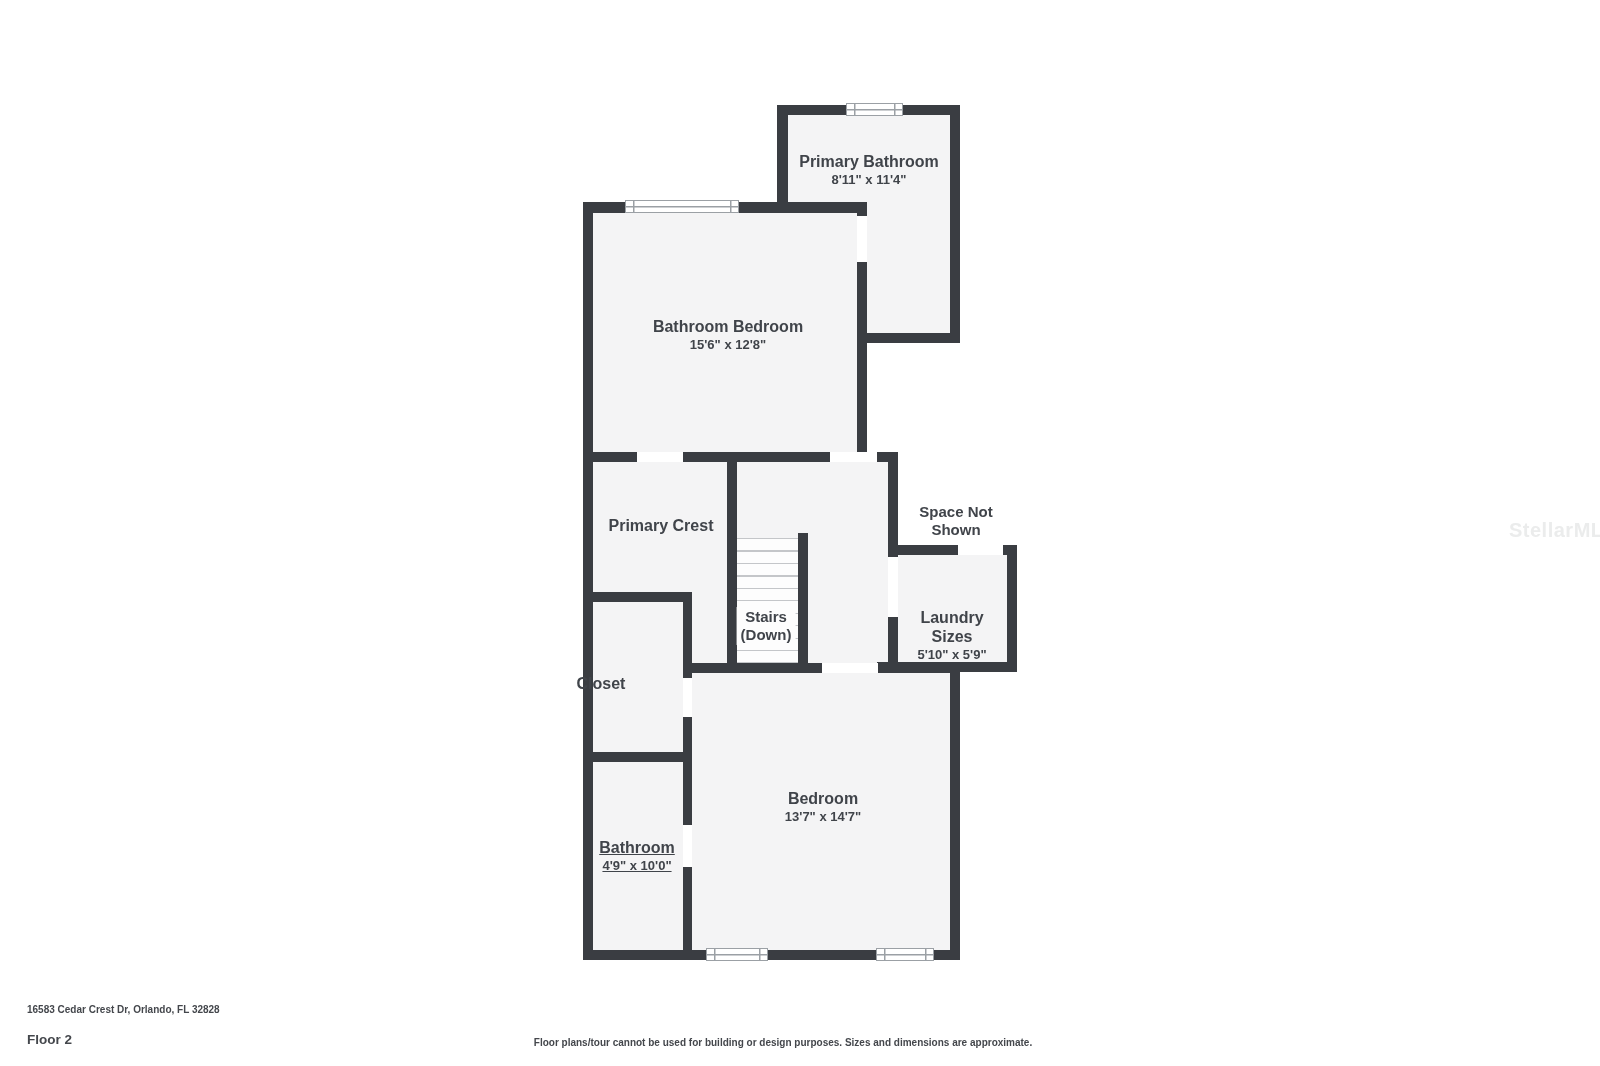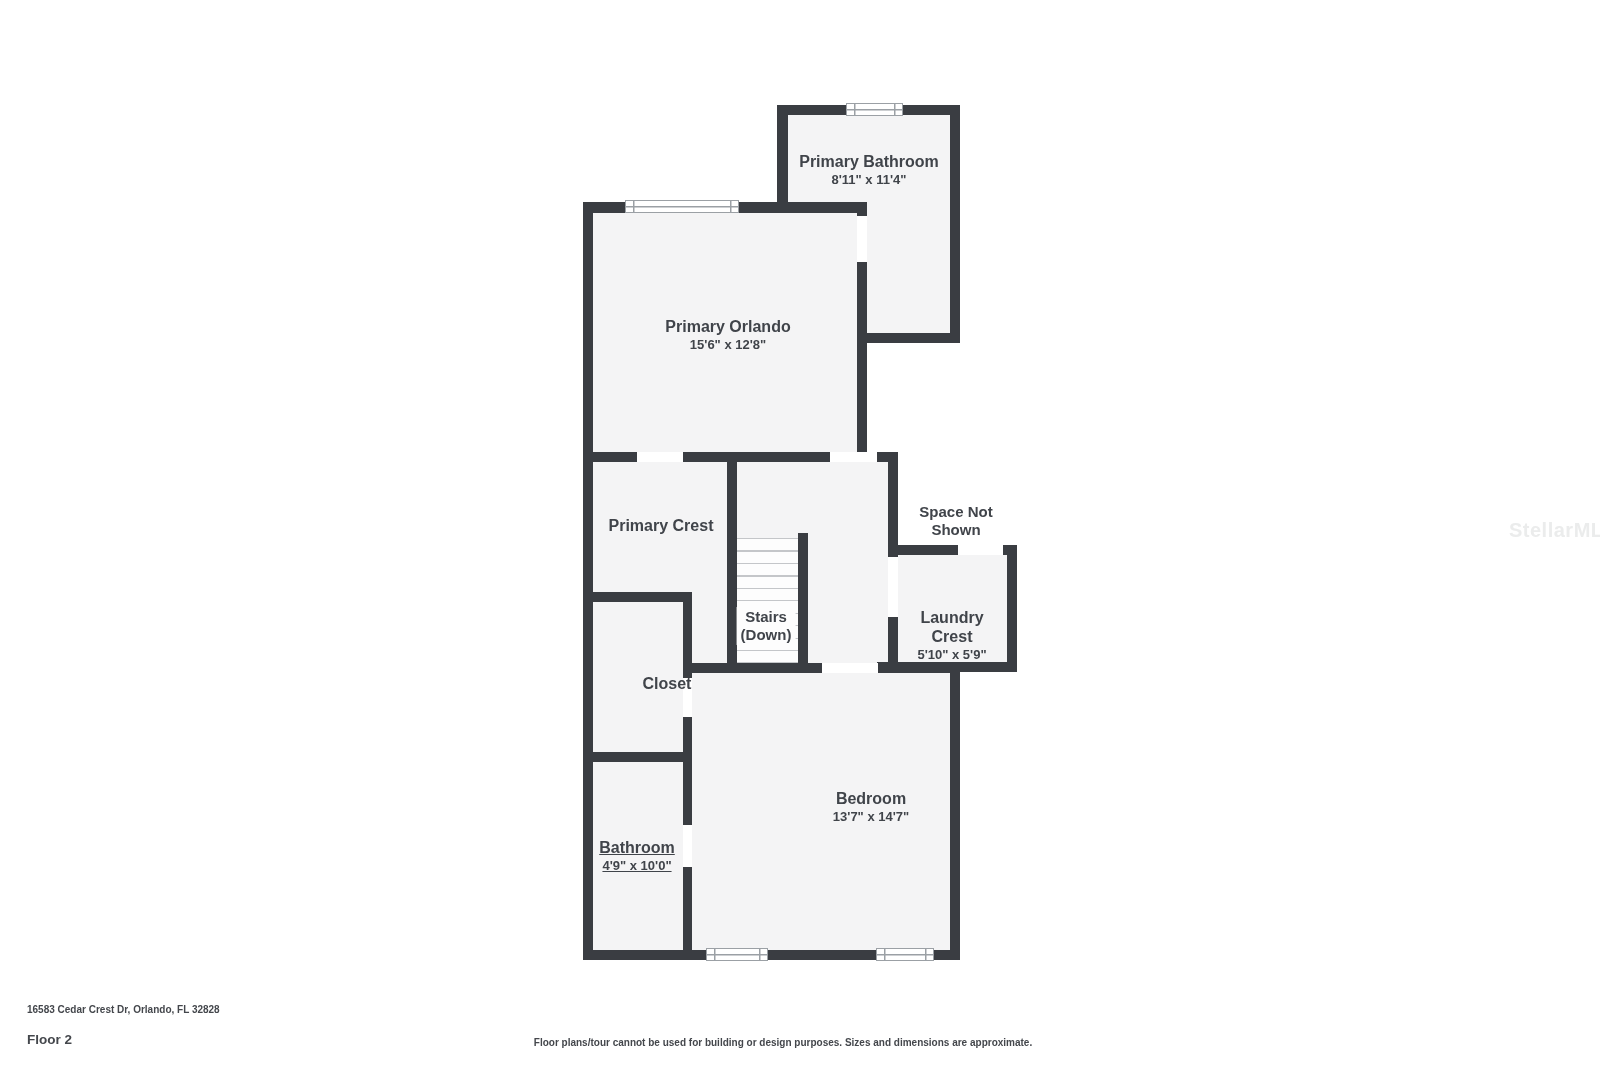--- a/index.html
+++ b/index.html
@@ -82,49 +82,49 @@
   <div class="window" style="left:625px;top:200px;width:114px;height:13px;"></div>
   <div class="window" style="left:706px;top:948px;width:62px;height:13px;"></div>
   <div class="window" style="left:876px;top:948px;width:58px;height:13px;"></div>
 
   <div class="label" style="left:869px;top:170px;">
     <div class="room-name">Primary Bathroom</div>
     <div class="room-dims">8'11" x 11'4"</div>
   </div>
 
   <div class="label" style="left:728px;top:335px;">
-    <div class="room-name">Primary Orlando</div>
+    <div class="room-name">Bathroom Bedroom</div>
     <div class="room-dims">15'6" x 12'8"</div>
   </div>
 
   <div class="label" style="left:661px;top:525px;">
     <div class="room-name">Primary Crest</div>
   </div>
 
   <div class="label stairs-label" style="left:766px;top:598px;">
     <div class="room-name sm">Stairs</div>
     <div class="room-name sm">(Down)</div>
   </div>
 
   <div class="label" style="left:956px;top:521px;">
     <div class="room-name sm">Space Not</div>
     <div class="room-name sm">Shown</div>
   </div>
 
   <div class="label" style="left:952px;top:635px;">
     <div class="room-name">Laundry</div>
-    <div class="room-name">Crest</div>
+    <div class="room-name">Sizes</div>
     <div class="room-dims">5'10" x 5'9"</div>
   </div>
 
-  <div class="label" style="left:667px;top:683px;">
+  <div class="label" style="left:601px;top:683px;">
     <div class="room-name">Closet</div>
   </div>
 
-  <div class="label" style="left:823px;top:807px;margin-left:48px;">
+  <div class="label" style="left:823px;top:807px;">
     <div class="room-name">Bedroom</div>
     <div class="room-dims">13'7" x 14'7"</div>
   </div>
 
   <div class="label" style="left:637px;top:856px;text-decoration:underline;">
     <div class="room-name">Bathroom</div>
     <div class="room-dims">4'9" x 10'0"</div>
   </div>
 
   <div class="footer-text address">16583 Cedar Crest Dr, Orlando, FL 32828</div>

